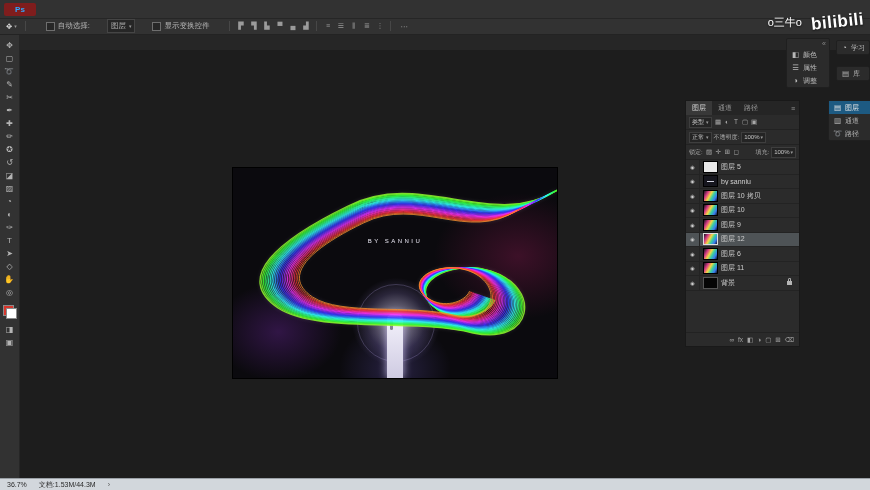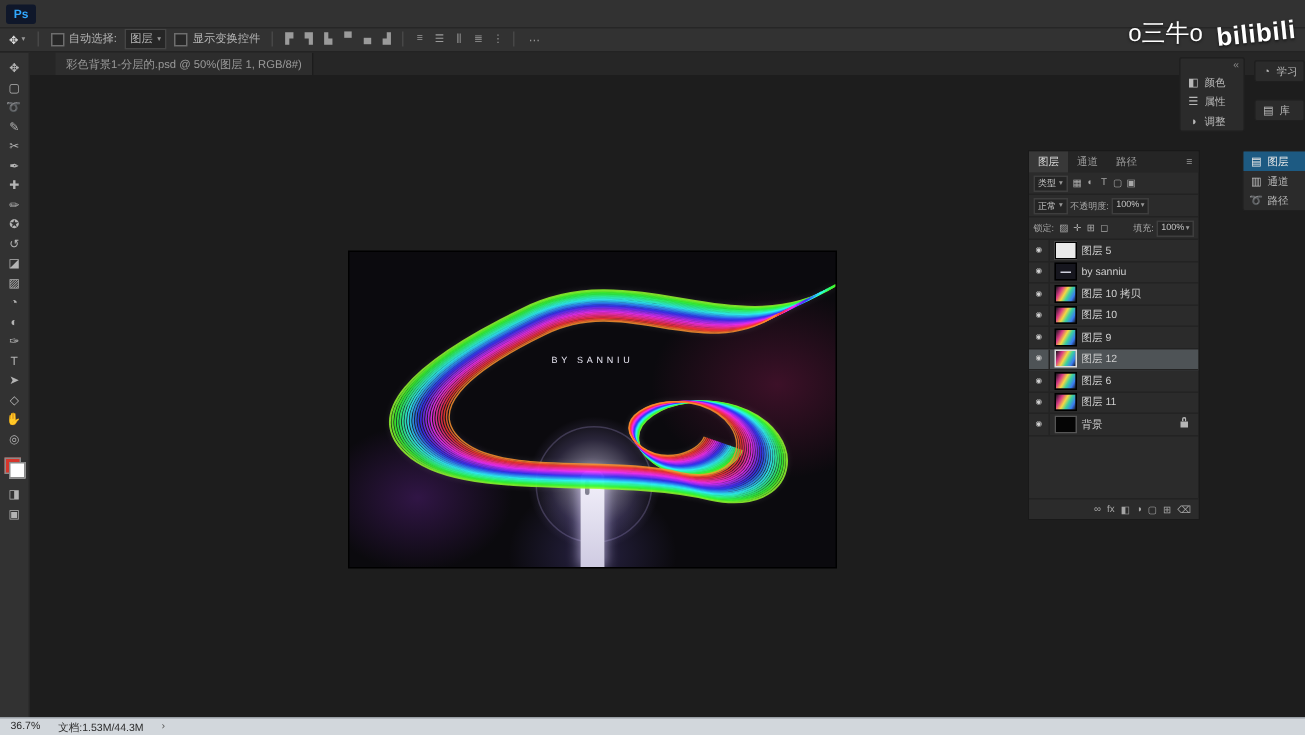--- a/index.html
+++ b/index.html
@@ -4,30 +4,30 @@
 <style>
   html,body{margin:0;padding:0}
   body{
     width:870px;height:490px;position:relative;overflow:hidden;
     background:#1d1d1d;color:#ccc;
     font-family:"Liberation Sans","DejaVu Sans",sans-serif;
   }
   
   .menubar{position:absolute;top:0;left:0;right:0;height:18px;background:#323232;
     border-bottom:1px solid #262626;display:flex;align-items:center;z-index:30;font-size:8.5px;color:#c8c8c8}
-  .ps-logo{width:20px;height:13px;margin:0 5px 0 4px;background:#0f172a;color:#31a8ff;
+  .ps-logo{width:32px;height:13px;margin:0 5px 0 4px;background:#7f1d1d;color:#31a8ff;
     font-size:8px;font-weight:bold;display:flex;align-items:center;justify-content:center;border-radius:2px}
   .menu-item{padding:0 6px;white-space:nowrap;cursor:default}
   
   .optionsbar{position:absolute;top:18px;left:0;right:0;height:16px;background:#323232;
     border-bottom:1px solid #232323;display:flex;align-items:center;z-index:29;font-size:7.5px;color:#b5b5b5;padding-left:3px}
   .tool-preset{display:inline-flex;align-items:center;gap:2px;padding:0 3px;color:#ddd}
   .tiny-arrow{font-size:5px;color:#999}
   .vdiv{width:1px;height:10px;background:#474747;margin:0 5px;flex:none}
-  .opt{display:inline-flex;align-items:center;gap:3px;margin:0 3px;white-space:nowrap}
+  .opt{display:inline-flex;align-items:center;gap:3px;margin:0 15px;white-space:nowrap}
   .cb{width:7px;height:7px;background:#272727;border:1px solid #6e6e6e;flex:none}
   .mini-dd{display:inline-flex;align-items:center;gap:3px;background:#262626;border:1px solid #454545;
     padding:1px 3px;margin:0 2px;white-space:nowrap}
   .icon-group{display:inline-flex;gap:2px}
   .opt-icon{width:11px;text-align:center;color:#9b9b9b;font-size:7px}
   .opt-more{padding:0 4px;color:#9b9b9b}
   
   .tabbar{position:absolute;top:35px;left:19px;right:0;height:15px;background:#262626;display:flex;
     align-items:stretch;z-index:10;padding-left:18px}
   .tab{display:flex;align-items:center;gap:5px;padding:0 7px;font-size:7.5px;background:#2d2d2d;
@@ -106,21 +106,21 @@
   #dock-props{left:786px;top:38px;width:42px}
   #dock-learn{left:836px;top:40px;width:32px}
   #dock-lib{left:836px;top:66px;width:32px}
   #dock-lcp{left:828px;top:100px;width:42px}
   
   .statusbar{position:absolute;left:0;right:0;bottom:0;height:11px;background:#d2d7dc;color:#2a2a2a;
     border-top:1px solid #9aa0a6;display:flex;align-items:center;gap:12px;padding:0 7px;font-size:7px;z-index:40}
   .status-chevron{color:#555}
   
   .watermark{position:absolute;top:12px;right:6px;z-index:50;display:flex;align-items:center;gap:9px;color:#fff}
-  .wm-name{font-size:16px;text-shadow:0 1px 2px rgba(0,0,0,.65)}
+  .wm-name{font-size:11px;text-shadow:0 1px 2px rgba(0,0,0,.65)}
   .wm-brand{font-size:17px;font-weight:bold;letter-spacing:.5px;transform:rotate(-6deg);
     text-shadow:0 1px 2px rgba(0,0,0,.65)}
 </style>
 </head>
 <body>
 
 <div class="menubar">
   <div class="ps-logo">Ps</div>
 </div>
 
@@ -157,23 +157,20 @@
       <span class="opt-icon">☰</span>
       <span class="opt-icon">⫼</span>
       <span class="opt-icon">≣</span>
       <span class="opt-icon">⋮</span>
     </span>
   <span class="vdiv"></span>
   <span class="opt-more">⋯</span>
 </div>
 
 <div class="tabbar" id="tabs">
-    <div class="tab">
-      <span class="tab-title">彩色背景1-分层的.psd @ 50%(图层 1, RGB/8#)</span>
-    </div>
   </div>
 
 <div class="toolbar">
   <div id="tools-list" style="display:flex;flex-direction:column;align-items:center">
       <div class="tool">✥</div>
       <div class="tool">▢</div>
       <div class="tool">➰</div>
       <div class="tool">✎</div>
       <div class="tool">✂</div>
       <div class="tool">✒</div>

